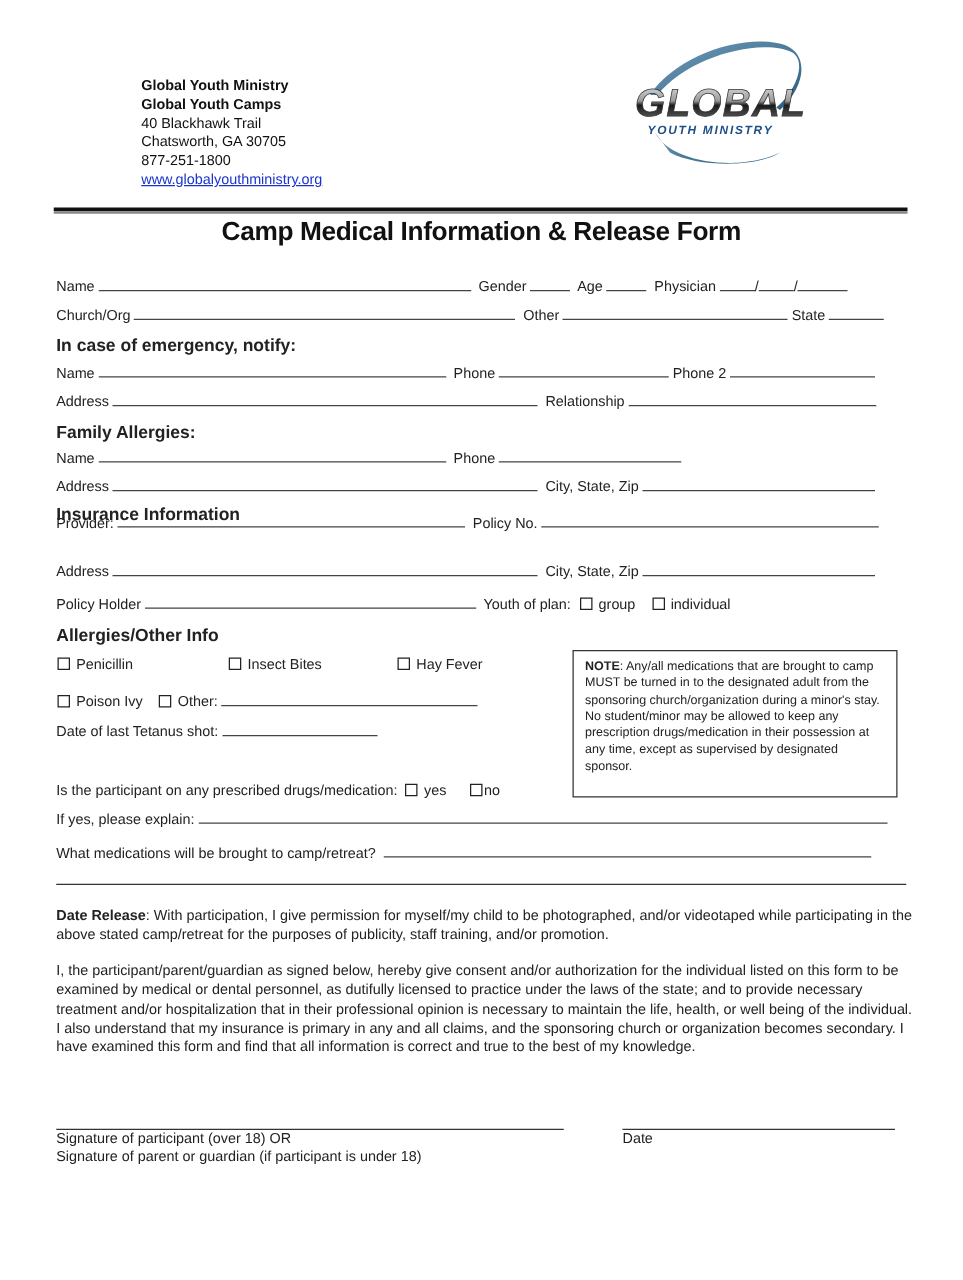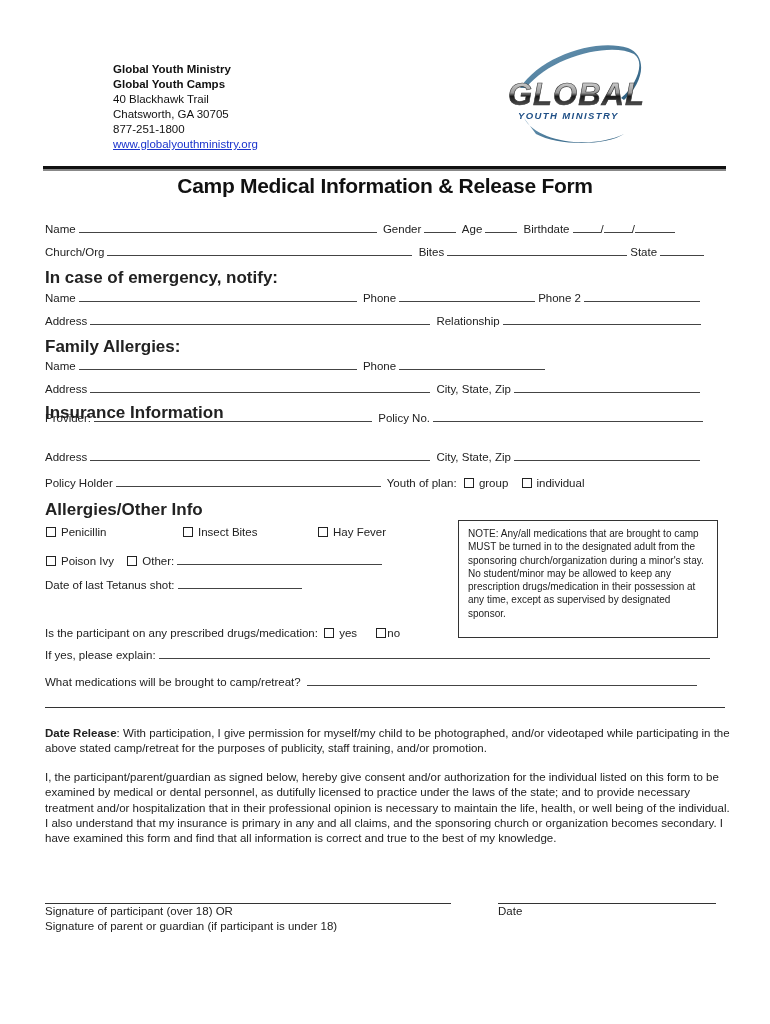--- a/index.html
+++ b/index.html
@@ -2,32 +2,32 @@
 <html><head>
 <meta charset="utf-8">
 <style>
   html, body { margin: 0; padding: 0; background: #ffffff; }
   body { width: 770px; height: 1024px; position: relative; overflow: hidden;
          font-family: "Liberation Sans", sans-serif; color: #111; }
   .abs { position: absolute; white-space: nowrap; }
   .org { left: 113px; top: 62px; font-size: 11.5px; line-height: 15px; }
   .org .b { font-weight: bold; }
   .org a { color: #1a33cc; text-decoration: underline; }
-  .logo { left: 496px; top: 42px; width: 150px; height: 110px; }
+  .logo { left: 496px; top: 30px; width: 150px; height: 110px; }
   .rule1 { left: 43px; top: 166px; width: 683px; height: 3px; background: #111; }
   .rule2 { left: 43px; top: 169px; width: 683px; height: 2px; background: #888; }
   .title { left: 0; width: 770px; top: 174px; text-align: center; font-size: 21px; font-weight: bold;
            font-family: "Liberation Sans", sans-serif; letter-spacing: -0.3px; color: #111; }
   .row { position: absolute; left: 45px; font-size: 11.5px; white-space: nowrap; color: #222; }
   .row .blank { display: inline-block; border-bottom: 1px solid #444; height: 10px; vertical-align: baseline; margin: 0 3px; }
-  .hdr { font-weight: bold; font-size: 17px; color: #222; }
+  .hdr { font-weight: bold; font-size: 14px; color: #222; }
   .cb { display: inline-block; width: 10px; height: 10px; border: 1.5px solid #222; vertical-align: -1px; margin-right: 5px; box-sizing: border-box; }
   .note { left: 458px; top: 520px; width: 260px; height: 118px; border: 1px solid #333; box-sizing: border-box;
           padding: 6px 8px 4px 9px; font-size: 10px; line-height: 13.3px; white-space: normal; color: #222; }
-  .note b { font-weight: normal; text-align: right; }
+  .note b { font-weight: bold; text-align: right; }
   .para { left: 45px; width: 685px; font-size: 11.5px; line-height: 15.3px; white-space: normal; color: #222; }
   .sigline { border-bottom: 1px solid #333; height: 1px; }
 </style>
 </head>
 <body>
 
 <div class="abs org">
   <div class="b">Global Youth Ministry</div>
   <div class="b">Global Youth Camps</div>
   <div>40 Blackhawk Trail</div>
@@ -59,25 +59,25 @@
 
 <div class="abs rule1"></div>
 <div class="abs rule2"></div>
 
 <div class="abs title">Camp Medical Information &amp; Release Form</div>
 
 <div class="row" style="top:222px">
   <span>Name</span><span class="blank" style="width:298px"></span>
   <span>Gender</span><span class="blank" style="width:32px"></span>
   <span>Age</span><span class="blank" style="width:32px"></span>
-  <span>Birthdate</span><span class="blank" style="width:28px;margin-right:0"></span><span>/</span><span class="blank" style="width:28px;margin:0"></span><span>/</span><span class="blank" style="width:40px;margin-left:0"></span>
+  <span>Physician</span><span class="blank" style="width:28px;margin-right:0"></span><span>/</span><span class="blank" style="width:28px;margin:0"></span><span>/</span><span class="blank" style="width:40px;margin-left:0"></span>
 </div>
 <div class="row" style="top:245px">
   <span>Church/Org</span><span class="blank" style="width:305px"></span>
-  <span>Bites</span><span class="blank" style="width:180px"></span><span>State</span><span class="blank" style="width:44px"></span>
+  <span>Other</span><span class="blank" style="width:180px"></span><span>State</span><span class="blank" style="width:44px"></span>
 </div>
 
 <div class="row hdr" style="top:268px">In case of emergency, notify:</div>
 <div class="row" style="top:291px">
   <span>Name</span><span class="blank" style="width:278px"></span>
   <span>Phone</span><span class="blank" style="width:136px"></span><span>Phone 2</span><span class="blank" style="width:116px"></span>
 </div>
 <div class="row" style="top:314px">
   <span>Address</span><span class="blank" style="width:340px"></span>
   <span>Relationship</span><span class="blank" style="width:198px"></span>

